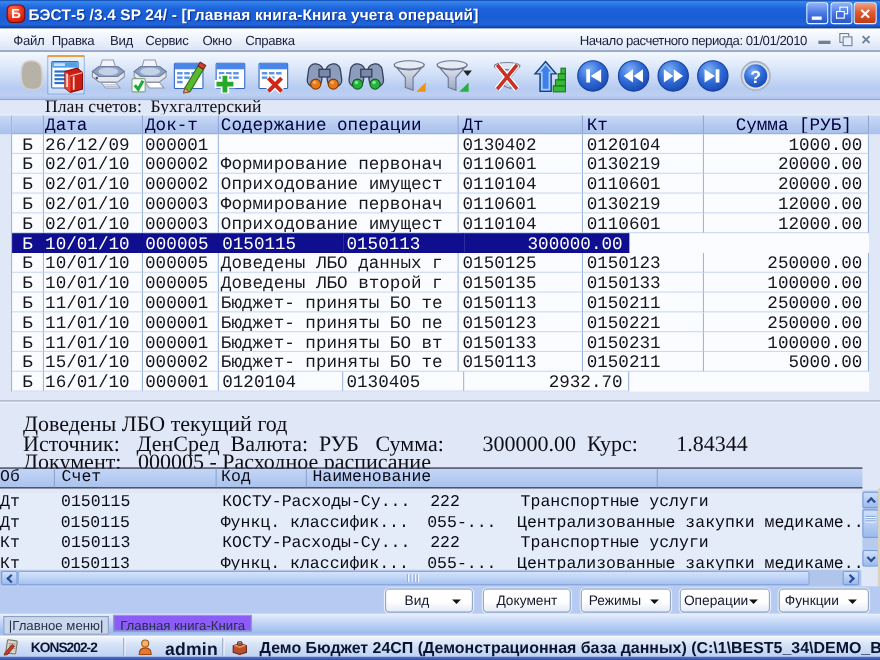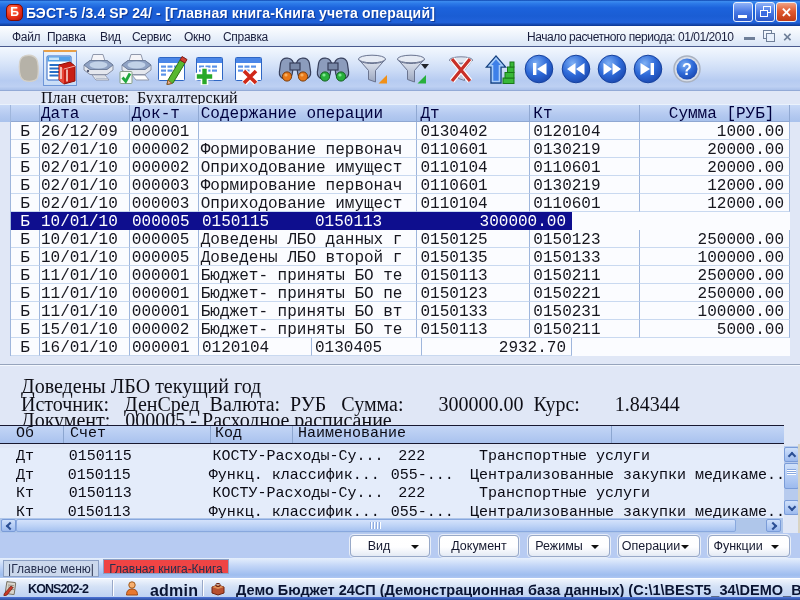--- a/index.html
+++ b/index.html
@@ -42,21 +42,21 @@
 
 #sep1{left:0;top:364px;width:800px;height:1px;background:#96A4BC;box-shadow:0 1px 0 #F4F8FE}
 
 .info{left:21px;font-size:20px;white-space:pre}
 
 #t2h{left:0;top:425px;width:784px;height:19px;border-top:1.5px solid #181830;border-bottom:1.5px solid #181830;background:linear-gradient(180deg,#C4D6F6,#A9C2EE);display:flex}
 #t2h div{font:normal 15px "Liberation Mono",monospace;color:#0A0A14;line-height:15px;border-right:1px solid #8CA6D0;white-space:pre}
 #t2b{left:0;top:444px;width:784px;background:#E4ECFA}
 .r2{display:flex;height:18.5px}
 .r2 div{font:normal 15px "Liberation Mono",monospace;color:#0A0A14;line-height:18.5px;white-space:pre}
-.d1{width:64px;padding-left:16px}
+.d1{width:50px;padding-left:0}
 .d2{width:147px;padding-left:6px}
 .d3{width:194px;padding-left:7px}
 .d4{width:82px;padding-left:4px}
 .d5{width:319px;padding-left:5px}
 
 .sbtn{position:absolute;background:linear-gradient(180deg,#CFE0FA 0%,#B4CCF4 55%,#9CBAEE 100%);border:1px solid #7A9CD8;border-radius:2px;color:#1E4C9C;text-align:center}
 #hsb{left:0;top:518px;width:783px;height:15px;background:#AFC6EA}
 #hthumb{left:16px;top:519px;width:720px;height:13px;background:linear-gradient(180deg,#D4E2FB 0%,#BCD2F6 55%,#A6C2F0 100%);border:1px solid #88A8DE;border-radius:2px}
 .grip{position:absolute;top:3px;width:1px;height:7px;background:#8FACE0;box-shadow:1px 0 0 #fff}
 .chev{position:absolute;width:6px;height:6px;border-left:2.4px solid #2B4F94;border-bottom:2.4px solid #2B4F94}
@@ -459,21 +459,21 @@
 <div class="abs" style="left:798px;top:444px;width:2px;height:89px;background:#D9D4C2"></div>
 <div class="abs" style="left:0;top:533px;width:800px;height:25px;background:#B7CBF2"></div>
 <div class="abs" style="left:0;top:558px;width:800px;height:20px;background:linear-gradient(180deg,#E6EFFC 0%,#C2D5F7 40%,#9EBDEF 85%,#AFC7F2 100%)"></div>
 <div class="xpb" style="left:350px;width:80px;padding-right:22px">Вид<span class="arr"></span></div>
 <div class="xpb" style="left:439px;width:80px">Документ</div>
 <div class="xpb" style="left:528px;width:82px;padding-right:20px">Режимы<span class="arr"></span></div>
 <div class="xpb" style="left:618px;width:82px;padding-right:16px">Операции<span class="arr"></span></div>
 <div class="xpb" style="left:708px;width:82px;padding-right:22px">Функции<span class="arr"></span></div>
 <div class="abs" id="tabs">
   <div class="tab" style="left:3px;top:1px;width:96px;height:17px;background:#CBD8EC;line-height:16px">|Главное меню|</div>
-  <div class="tab" style="left:103px;top:0;width:126px;height:15px;background:#ef4444;line-height:18px">Главная книга-Книга</div>
+  <div class="tab" style="left:103px;top:0;width:126px;height:15px;background:#8b5cf6;line-height:18px">Главная книга-Книга</div>
 </div>
 <div class="abs" id="status">
   <svg class="abs" style="left:3px;top:2px" width="15" height="15" viewBox="0 0 15 15">
       <rect x="3" y="1" width="9" height="12" rx="1" fill="#D8D4CC" stroke="#787468" transform="rotate(8 7 7)"></rect>
       <g stroke="#9A968C">
         <line x1="5" y1="4" x2="11" y2="4.6"></line>
         <line x1="5" y1="6" x2="11" y2="6.6"></line>
         <line x1="5" y1="8" x2="11" y2="8.6"></line>
       </g>
       <path d="M1 13 L8 5 l2 1.6 L4 14 l-3 1 z" fill="#C83828" stroke="#701808" stroke-width="0.7"></path>

